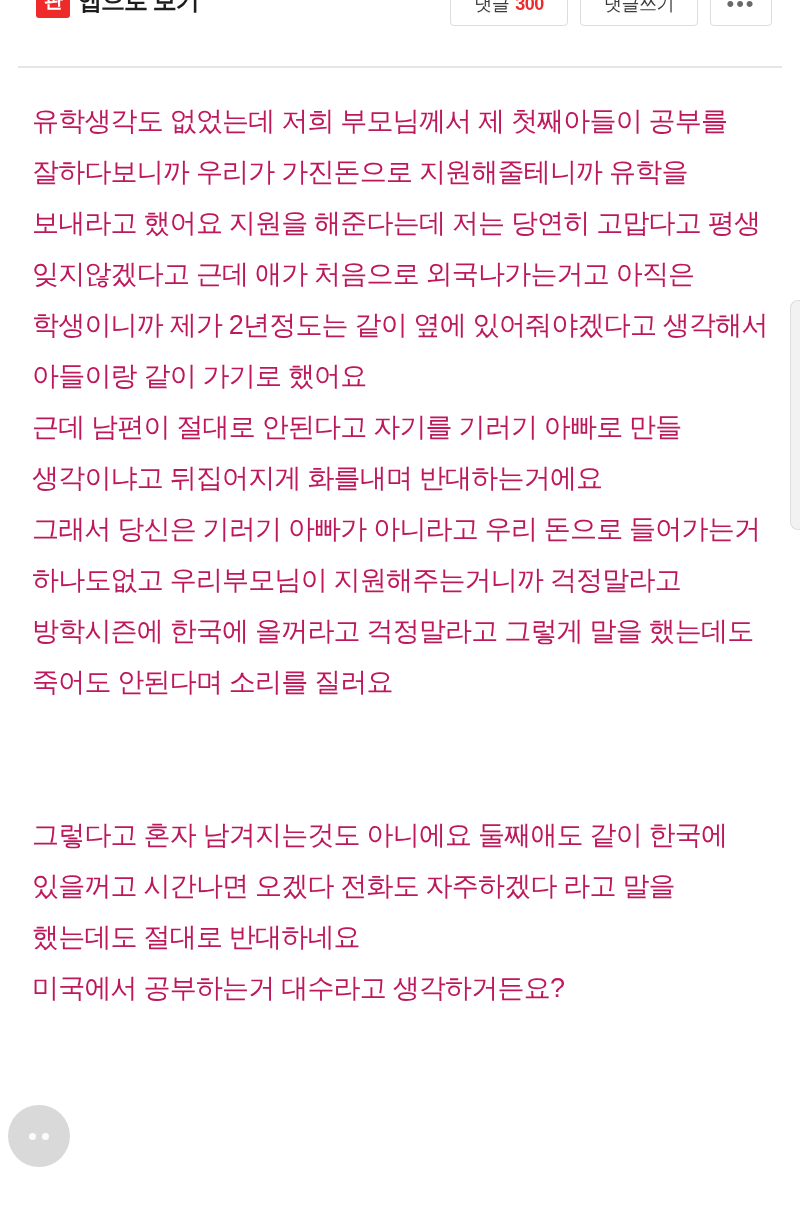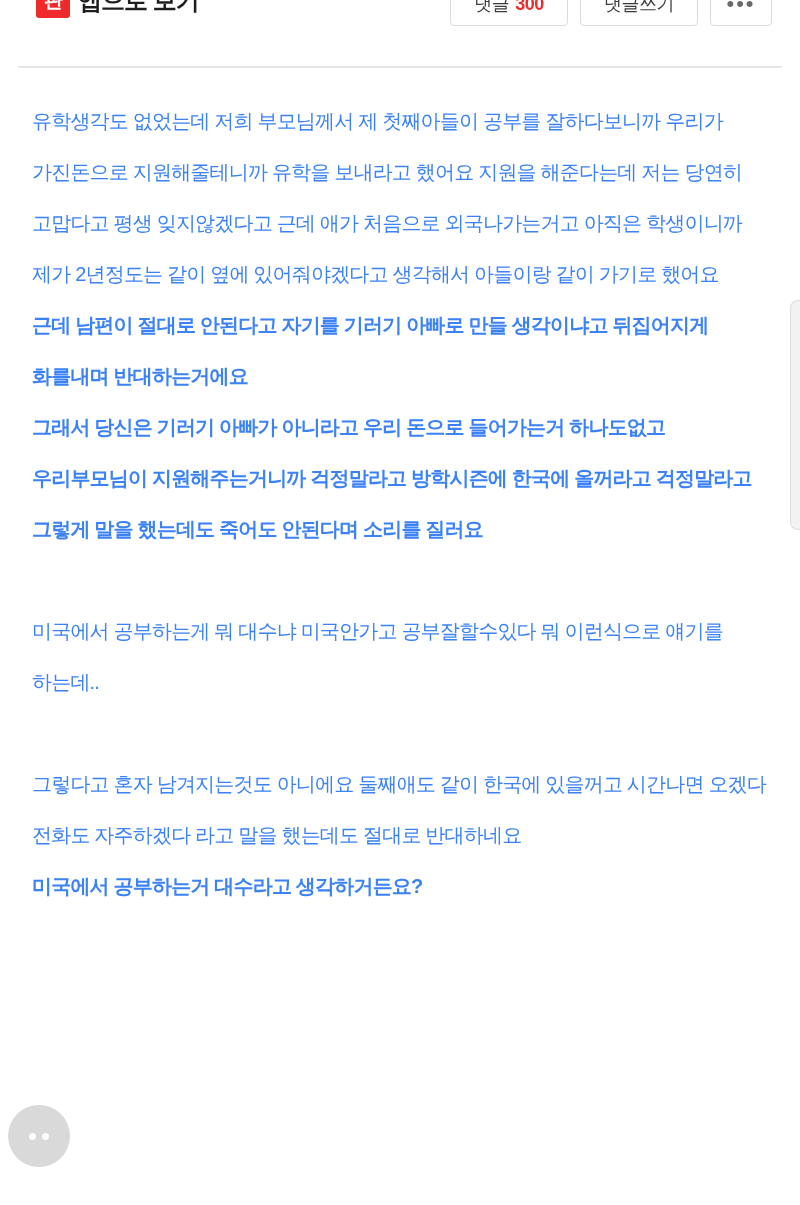--- a/index.html
+++ b/index.html
@@ -107,31 +107,30 @@
   
   .post-body {
     position: absolute;
     left: 0;
     top: 96px;
     width: 800px;
     padding: 0 32px;
     box-sizing: border-box;
   }
   .para {
-    font-size: 20px;
+    font-size: 27px;
     line-height: 51px;
-    color: #3b82f6;
+    color: #be185d;
     letter-spacing: -0.8px;
     word-break: keep-all;
     white-space: pre-wrap;
     margin: 0;
   }
   .para + .para {
     margin-top: 0;
-    font-weight: bold;
   }
   .gap {
     height: 51px;
   }
 
   
   .edge-tab {
     position: absolute;
     right: 0;
     top: 300px;
@@ -191,21 +190,20 @@
   </div>
 </div>
 
 <div class="top-divider"></div>
 
 <div class="post-body">
   <p class="para">유학생각도 없었는데 저희 부모님께서 제 첫째아들이 공부를 잘하다보니까 우리가 가진돈으로 지원해줄테니까 유학을 보내라고 했어요 지원을 해준다는데 저는 당연히 고맙다고 평생 잊지않겠다고 근데 애가 처음으로 외국나가는거고 아직은 학생이니까 제가 2년정도는 같이 옆에 있어줘야겠다고 생각해서 아들이랑 같이 가기로 했어요</p>
   <p class="para">근데 남편이 절대로 안된다고 자기를 기러기 아빠로 만들 생각이냐고 뒤집어지게 화를내며 반대하는거에요</p>
   <p class="para">그래서 당신은 기러기 아빠가 아니라고 우리 돈으로 들어가는거 하나도없고 우리부모님이 지원해주는거니까 걱정말라고 방학시즌에 한국에 올꺼라고 걱정말라고 그렇게 말을 했는데도 죽어도 안된다며 소리를 질러요</p>
   <div class="gap"></div>
-  <p class="para">미국에서 공부하는게 뭐 대수냐 미국안가고 공부잘할수있다 뭐 이런식으로 얘기를 하는데..</p>
   <div class="gap"></div>
   <p class="para">그렇다고 혼자 남겨지는것도 아니에요 둘째애도 같이 한국에 있을꺼고 시간나면 오겠다 전화도 자주하겠다 라고 말을 했는데도 절대로 반대하네요</p>
   <p class="para">미국에서 공부하는거 대수라고 생각하거든요?</p>
 </div>
 
 <div class="edge-tab"></div>
 
 <div class="fab">
   <span class="dot"></span>
   <span class="dot"></span>

